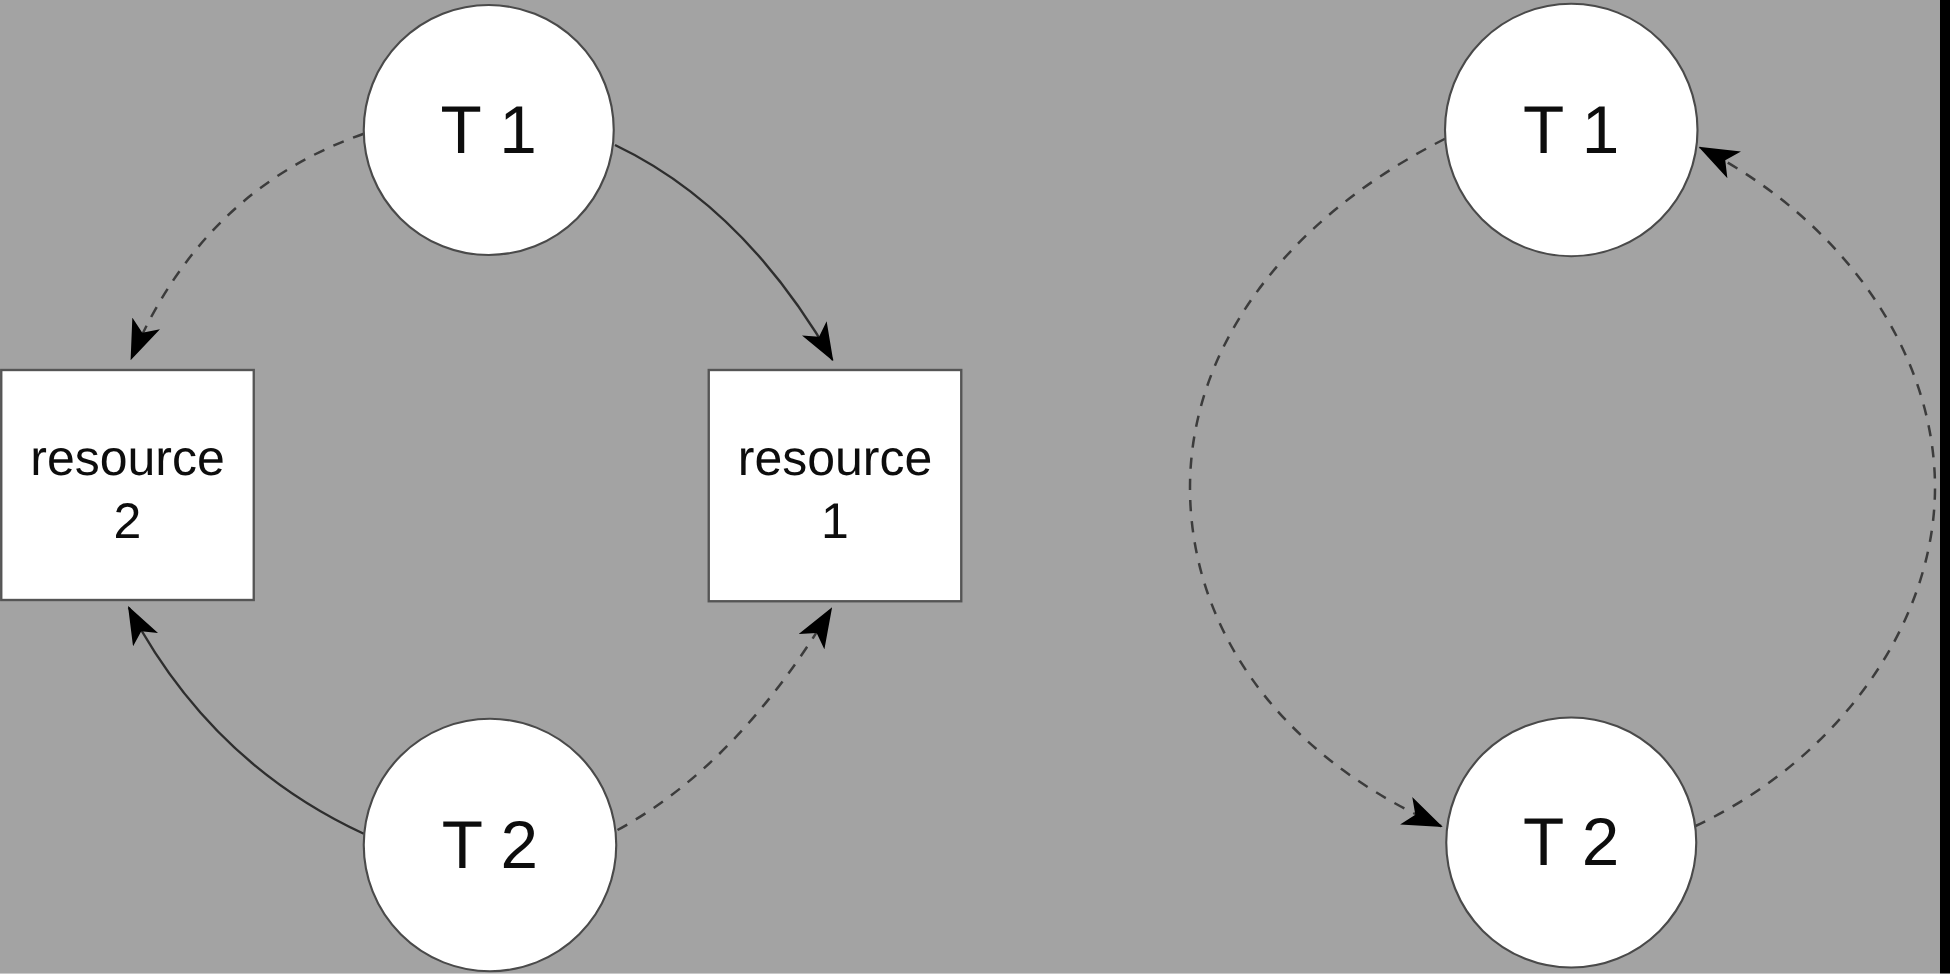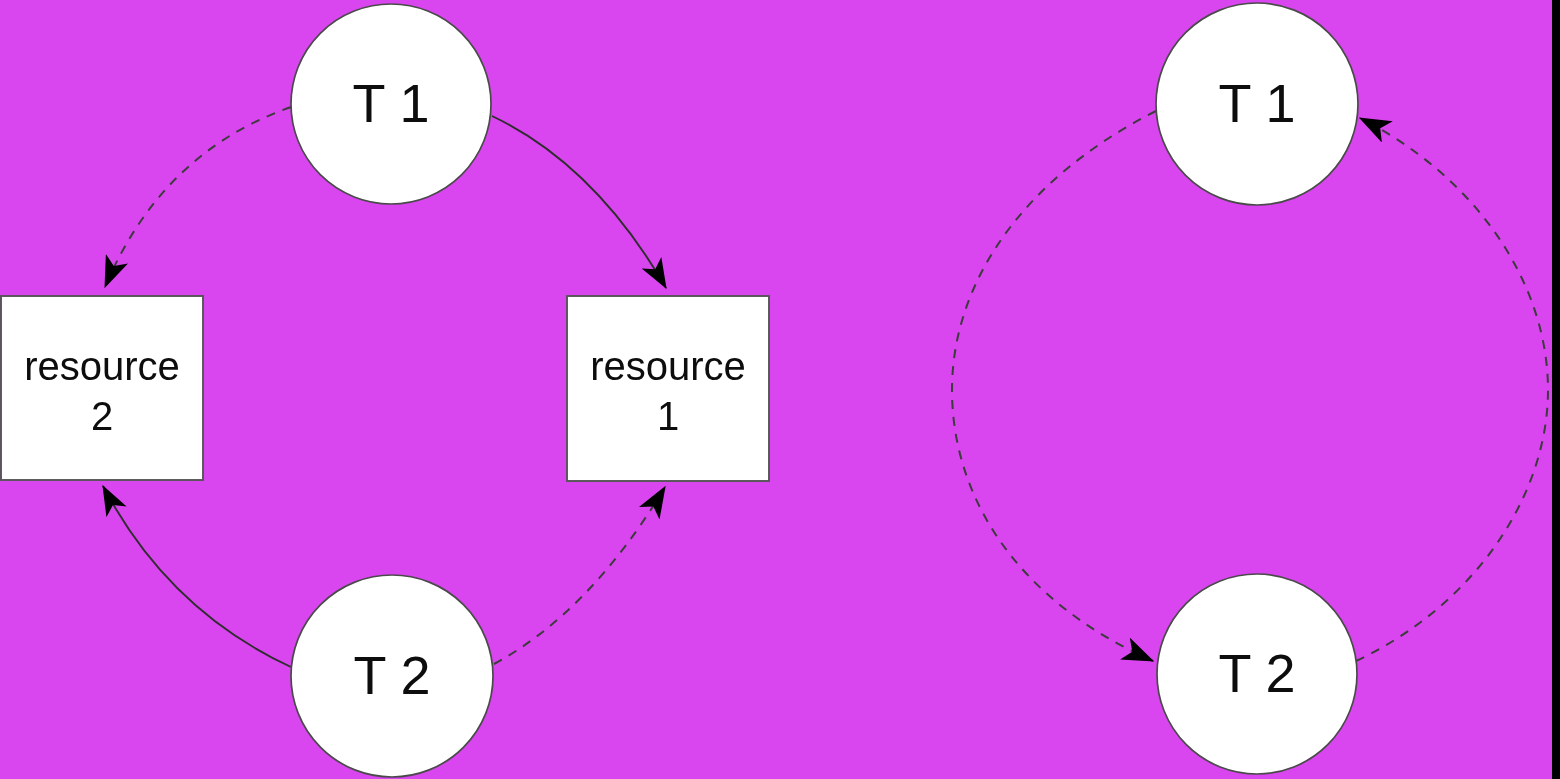--- a/index.html
+++ b/index.html
@@ -4,21 +4,21 @@
 <style>
   html, body {
     margin: 0;
     padding: 0;
     background: #ffffff;
   }
   .stage {
     position: relative;
     width: 1560px;
     height: 779px;
-    background: #d946ef;
+    background: #a3a3a3;
     overflow: hidden;
     font-family: "Liberation Sans", sans-serif;
   }
   svg { display: block; }
   .node-circle {
     fill: #ffffff;
     stroke: #4a4a4a;
     stroke-width: 1.7;
   }
   .node-rect {

